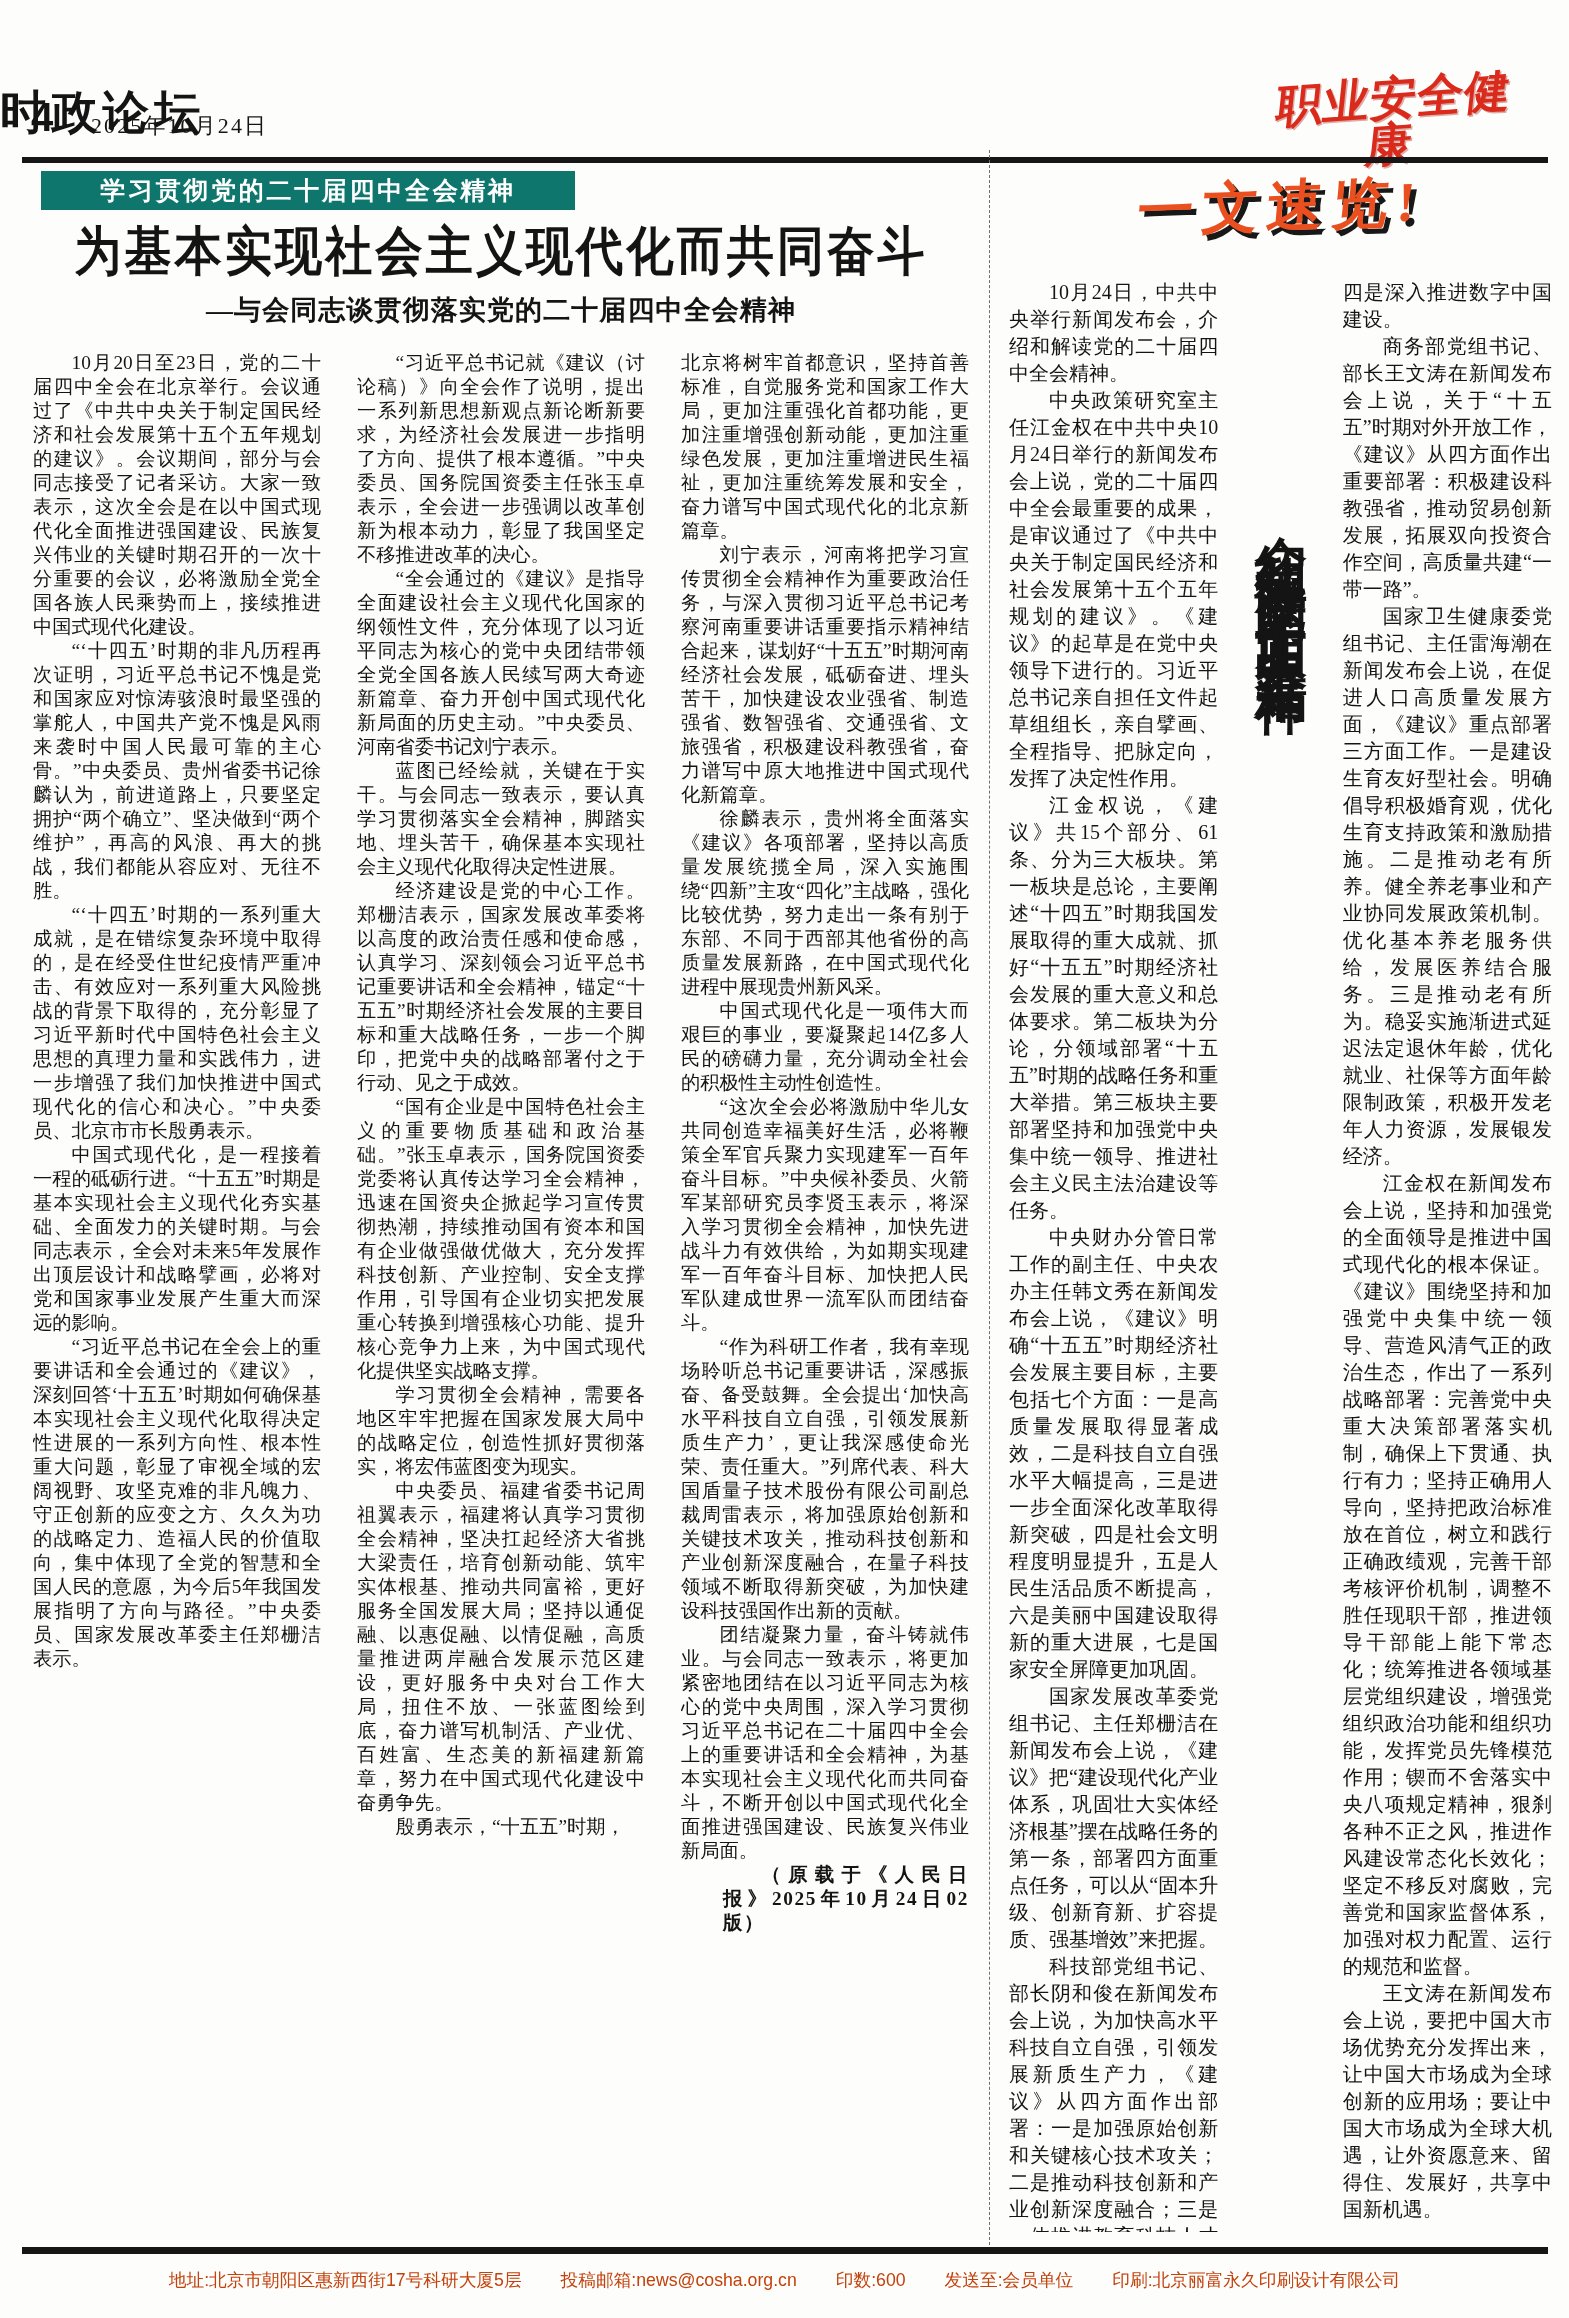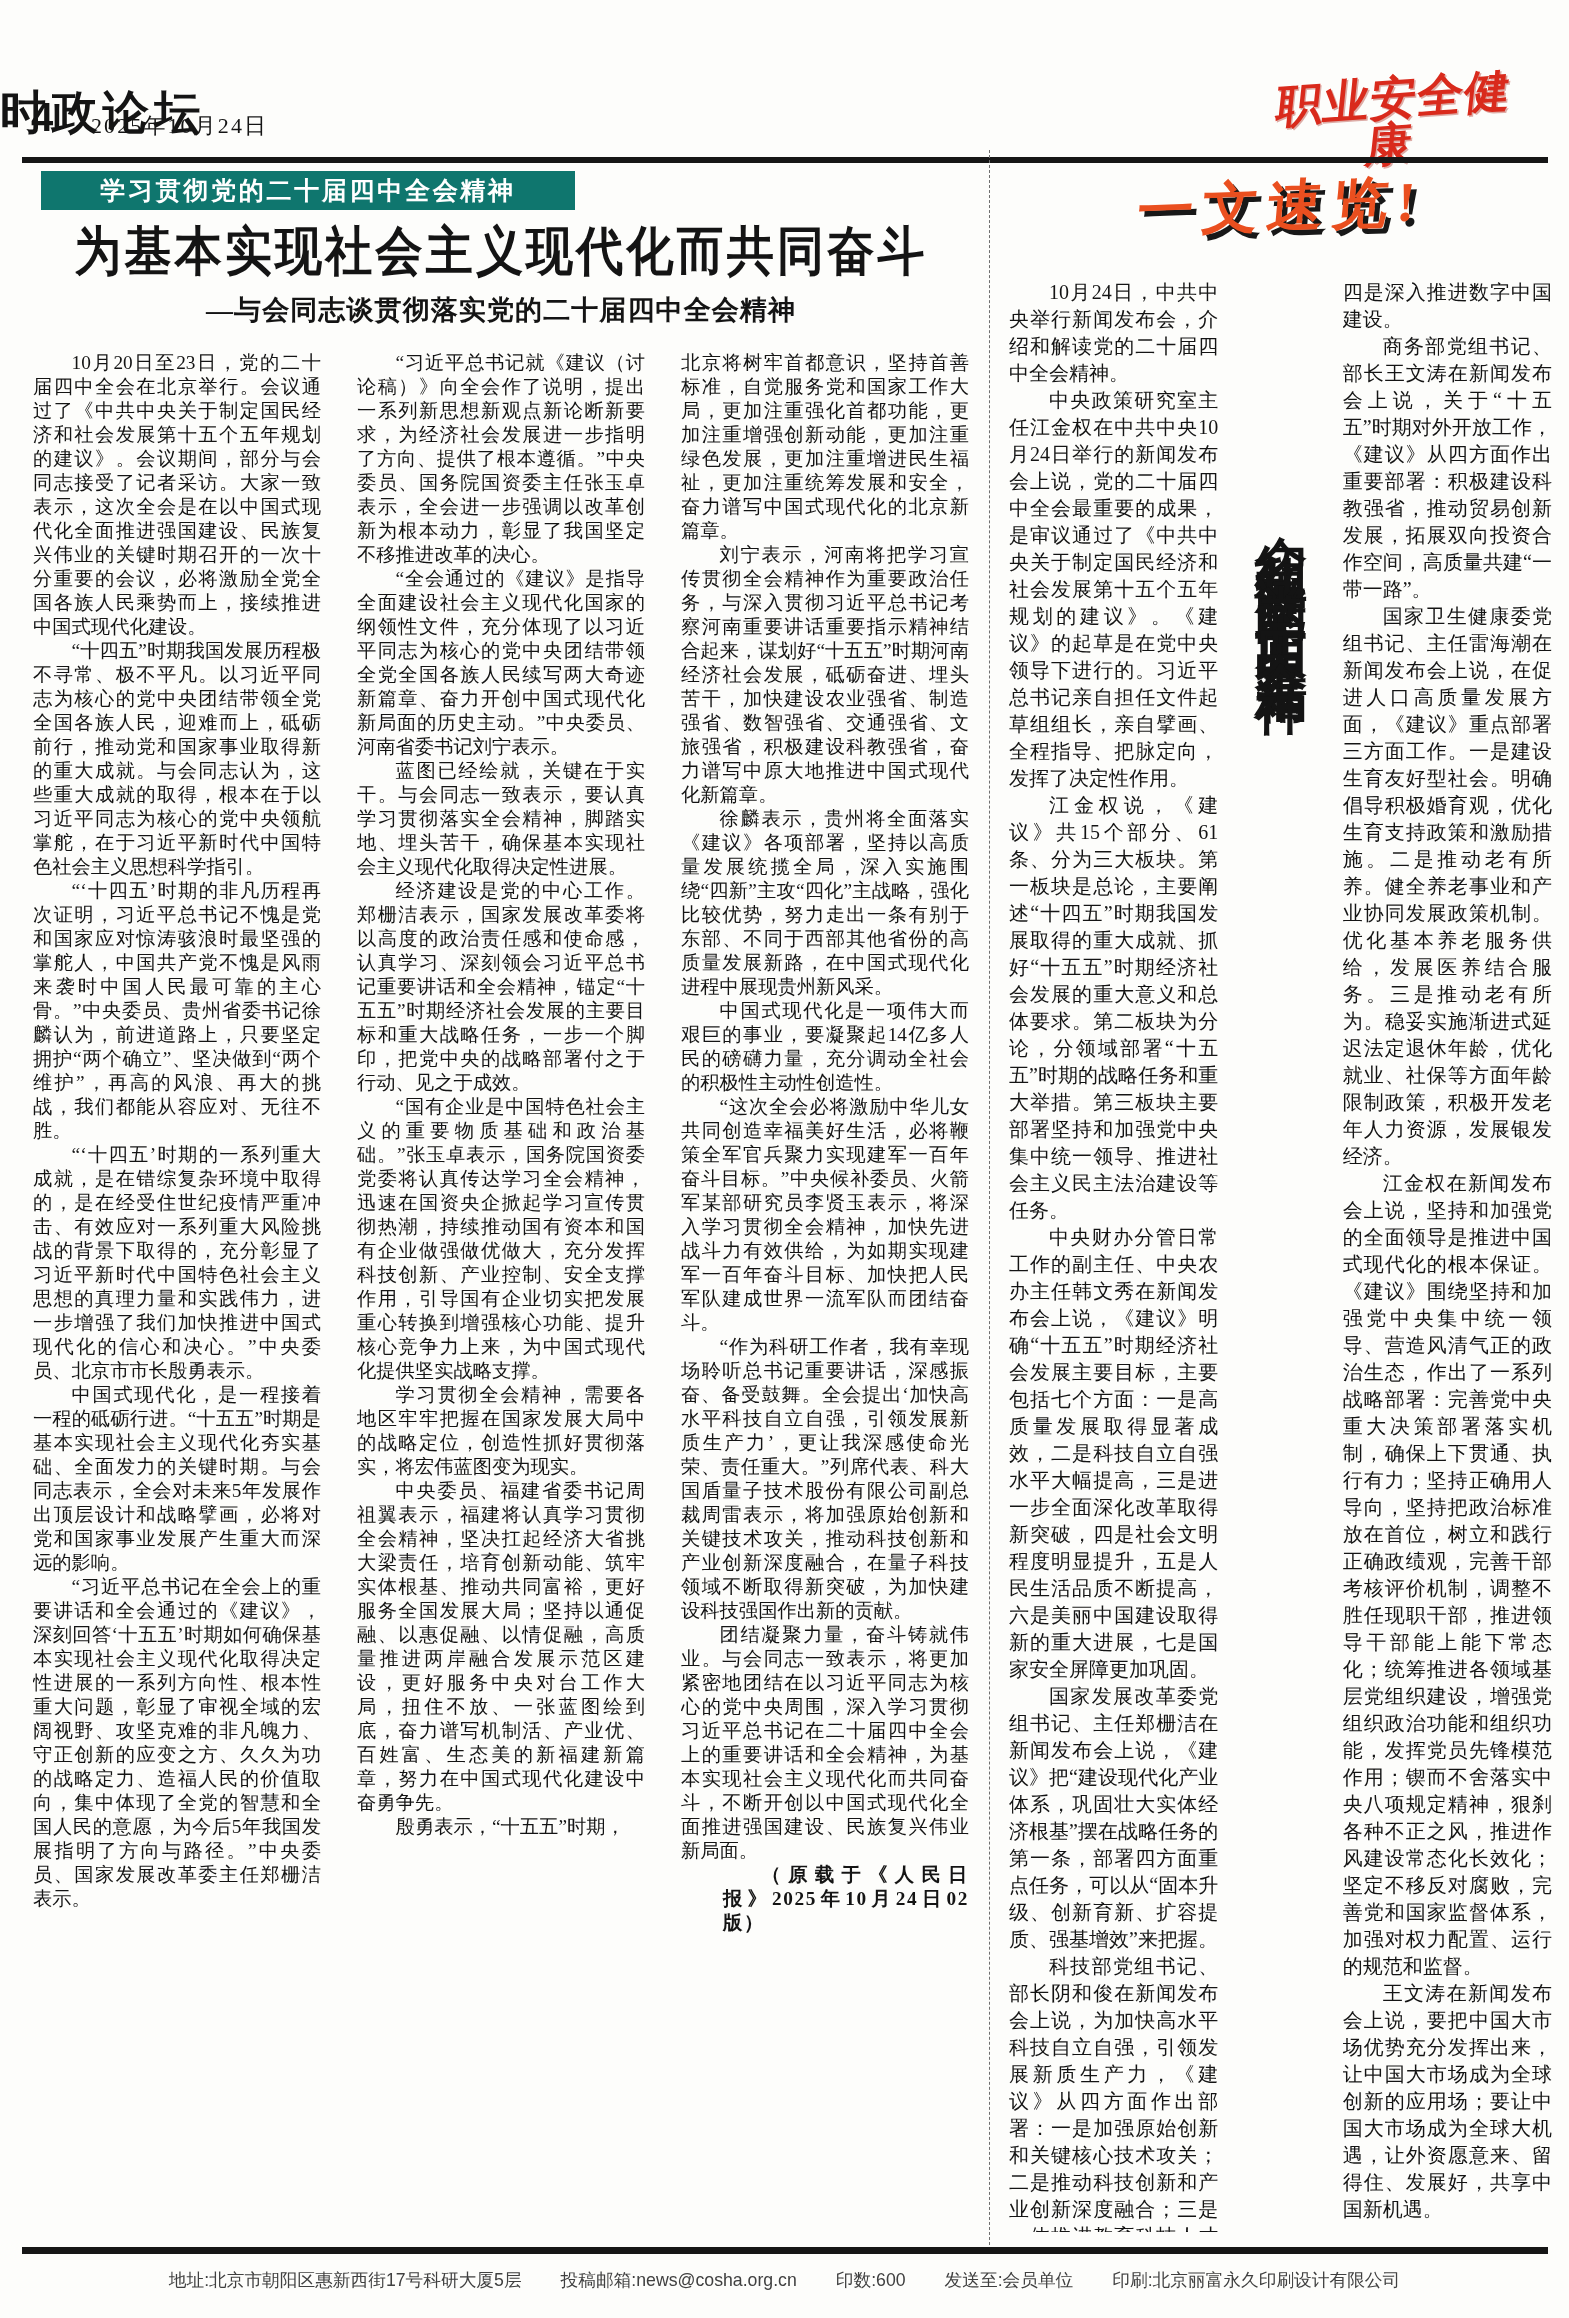--- a/index.html
+++ b/index.html
@@ -48,21 +48,21 @@
   .fcol{width:242px;height:100%;overflow:hidden;font-size:20px;line-height:27px;}
   .vstrip{width:56px;position:relative;}
   .v-head{writing-mode:vertical-rl;text-orientation:upright;position:absolute;left:50%;
           transform:translateX(-50%);top:215px;font-size:52px;font-weight:900;
           letter-spacing:9.7px;line-height:56px;white-space:nowrap;}
   .src{text-align:right;text-indent:0;font-weight:bold;font-style:italic;letter-spacing:4.3px;margin-top:8.6px;}
 
   
   .footer-rule{position:absolute;left:21.5px;top:2247px;width:1526px;height:7px;background:#161616;}
   .footer{position:absolute;left:0;top:2268px;width:1569px;display:flex;justify-content:center;
-          gap:39px;font-family:"Liberation Sans","DejaVu Sans",sans-serif;font-size:17.7px;color:#404040;}
+          gap:39px;font-family:"Liberation Sans","DejaVu Sans",sans-serif;font-size:17.7px;color:#c2410c;}
   .fitem{white-space:nowrap;}
 </style>
 </head>
 <body>
 
 <div class="page">
 
   <div class="page-num">4</div>
   <div class="issue-date">2025年10月24日</div>
   <div class="section-title">时政论坛</div>
@@ -71,21 +71,20 @@
 
   <div class="col-divider"></div>
 
   <section>
     <div class="kicker">学习贯彻党的二十届四中全会精神</div>
     <h1 class="headline">为基本实现社会主义现代化而共同奋斗</h1>
     <h2 class="subhead">—与会同志谈贯彻落实党的二十届四中全会精神</h2>
     <div class="main-cols">
       <div class="main-col">
           <p class="para">10月20日至23日，党的二十届四中全会在北京举行。会议通过了《中共中央关于制定国民经济和社会发展第十五个五年规划的建议》。会议期间，部分与会同志接受了记者采访。大家一致表示，这次全会是在以中国式现代化全面推进强国建设、民族复兴伟业的关键时期召开的一次十分重要的会议，必将激励全党全国各族人民乘势而上，接续推进中国式现代化建设。</p>
-          <p class="para">“十四五”时期我国发展历程极不寻常、极不平凡。以习近平同志为核心的党中央团结带领全党全国各族人民，迎难而上，砥砺前行，推动党和国家事业取得新的重大成就。与会同志认为，这些重大成就的取得，根本在于以习近平同志为核心的党中央领航掌舵，在于习近平新时代中国特色社会主义思想科学指引。</p>
           <p class="para">“‘十四五’时期的非凡历程再次证明，习近平总书记不愧是党和国家应对惊涛骇浪时最坚强的掌舵人，中国共产党不愧是风雨来袭时中国人民最可靠的主心骨。”中央委员、贵州省委书记徐麟认为，前进道路上，只要坚定拥护“两个确立”、坚决做到“两个维护”，再高的风浪、再大的挑战，我们都能从容应对、无往不胜。</p>
           <p class="para">“‘十四五’时期的一系列重大成就，是在错综复杂环境中取得的，是在经受住世纪疫情严重冲击、有效应对一系列重大风险挑战的背景下取得的，充分彰显了习近平新时代中国特色社会主义思想的真理力量和实践伟力，进一步增强了我们加快推进中国式现代化的信心和决心。”中央委员、北京市市长殷勇表示。</p>
           <p class="para">中国式现代化，是一程接着一程的砥砺行进。“十五五”时期是基本实现社会主义现代化夯实基础、全面发力的关键时期。与会同志表示，全会对未来5年发展作出顶层设计和战略擘画，必将对党和国家事业发展产生重大而深远的影响。</p>
           <p class="para">“习近平总书记在全会上的重要讲话和全会通过的《建议》，深刻回答‘十五五’时期如何确保基本实现社会主义现代化取得决定性进展的一系列方向性、根本性重大问题，彰显了审视全域的宏阔视野、攻坚克难的非凡魄力、守正创新的应变之方、久久为功的战略定力、造福人民的价值取向，集中体现了全党的智慧和全国人民的意愿，为今后5年我国发展指明了方向与路径。”中央委员、国家发展改革委主任郑栅洁表示。</p>
         </div>
       <div class="main-col">
           <p class="para">“习近平总书记就《建议（讨论稿）》向全会作了说明，提出一系列新思想新观点新论断新要求，为经济社会发展进一步指明了方向、提供了根本遵循。”中央委员、国务院国资委主任张玉卓表示，全会进一步强调以改革创新为根本动力，彰显了我国坚定不移推进改革的决心。</p>
           <p class="para">“全会通过的《建议》是指导全面建设社会主义现代化国家的纲领性文件，充分体现了以习近平同志为核心的党中央团结带领全党全国各族人民续写两大奇迹新篇章、奋力开创中国式现代化新局面的历史主动。”中央委员、河南省委书记刘宁表示。</p>
           <p class="para">蓝图已经绘就，关键在于实干。与会同志一致表示，要认真学习贯彻落实全会精神，脚踏实地、埋头苦干，确保基本实现社会主义现代化取得决定性进展。</p>
           <p class="para">经济建设是党的中心工作。郑栅洁表示，国家发展改革委将以高度的政治责任感和使命感，认真学习、深刻领会习近平总书记重要讲话和全会精神，锚定“十五五”时期经济社会发展的主要目标和重大战略任务，一步一个脚印，把党中央的战略部署付之于行动、见之于成效。</p>

